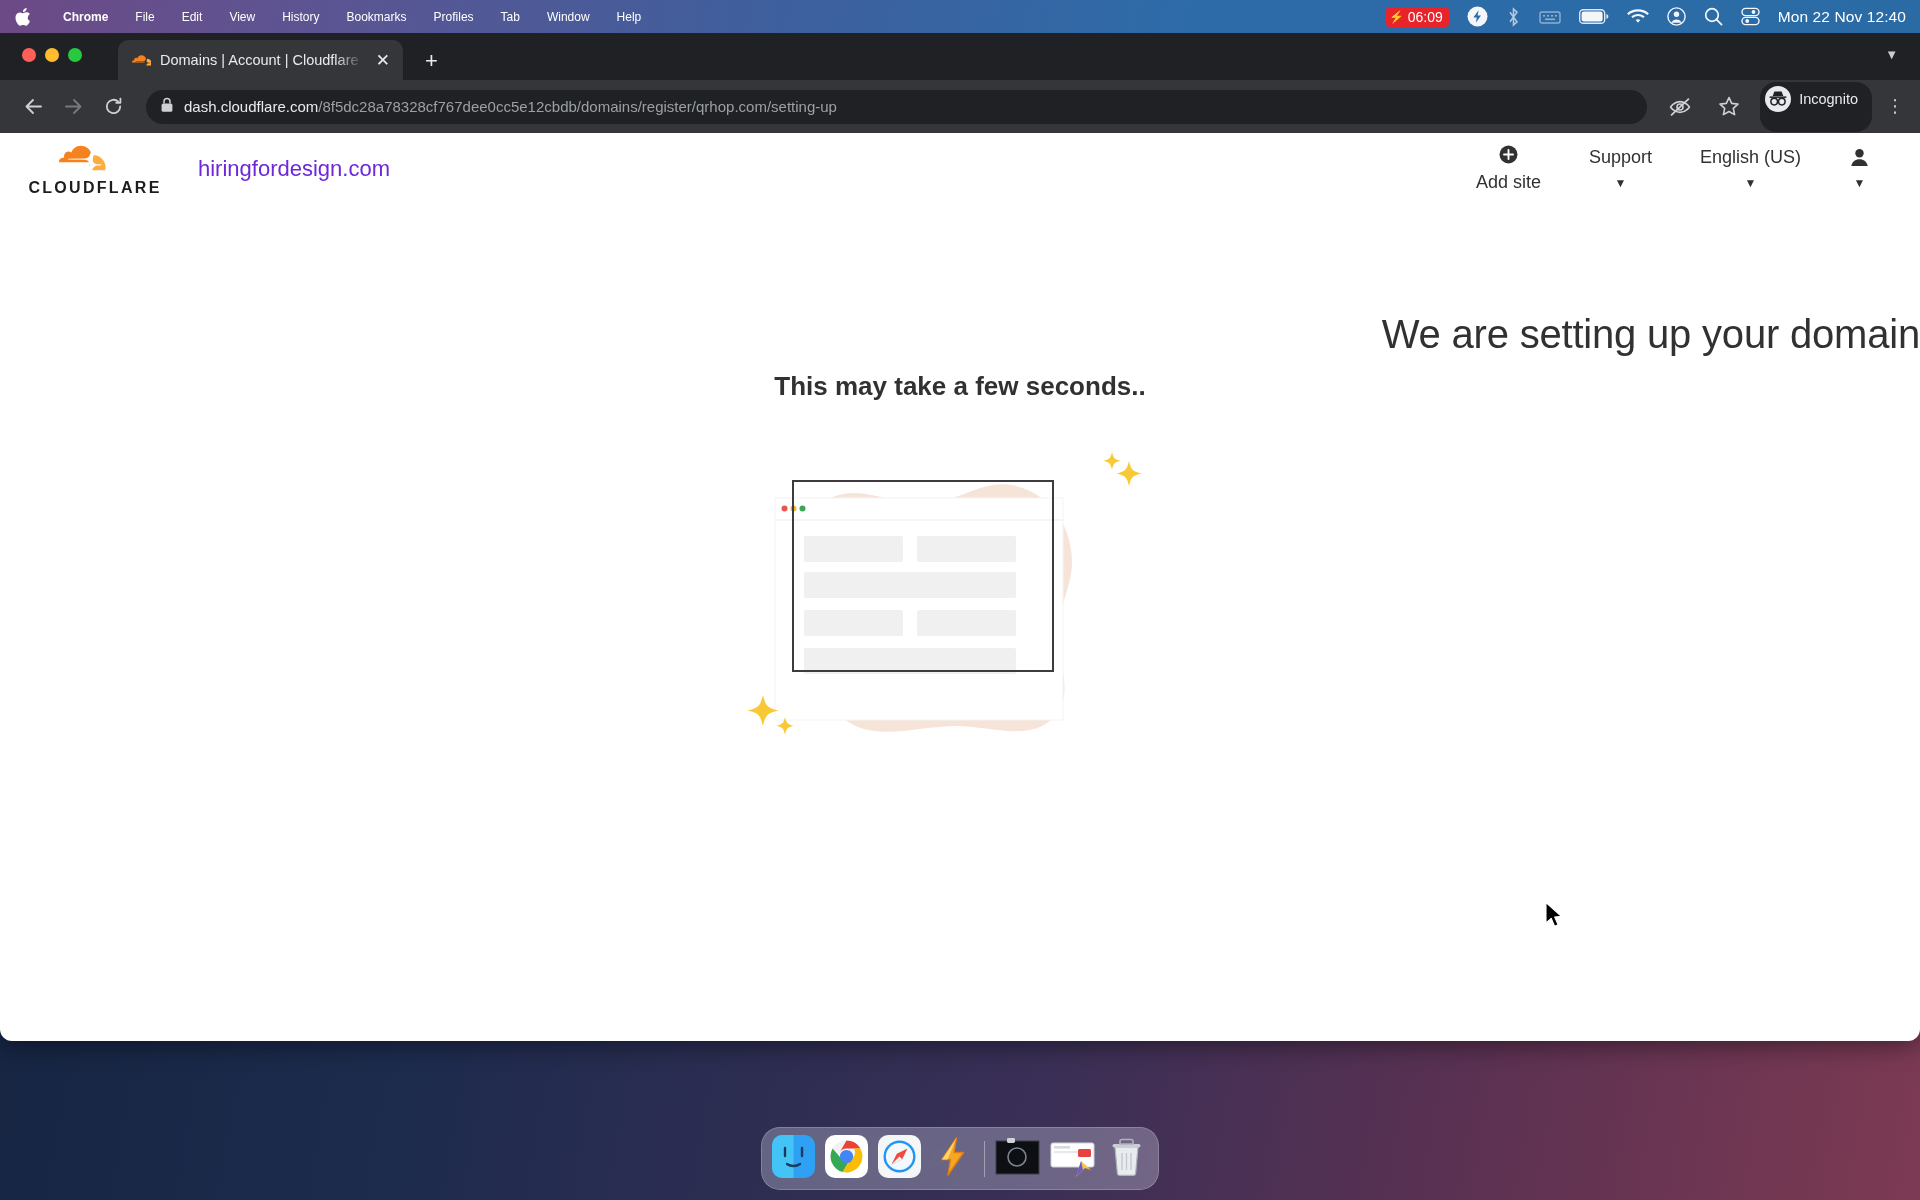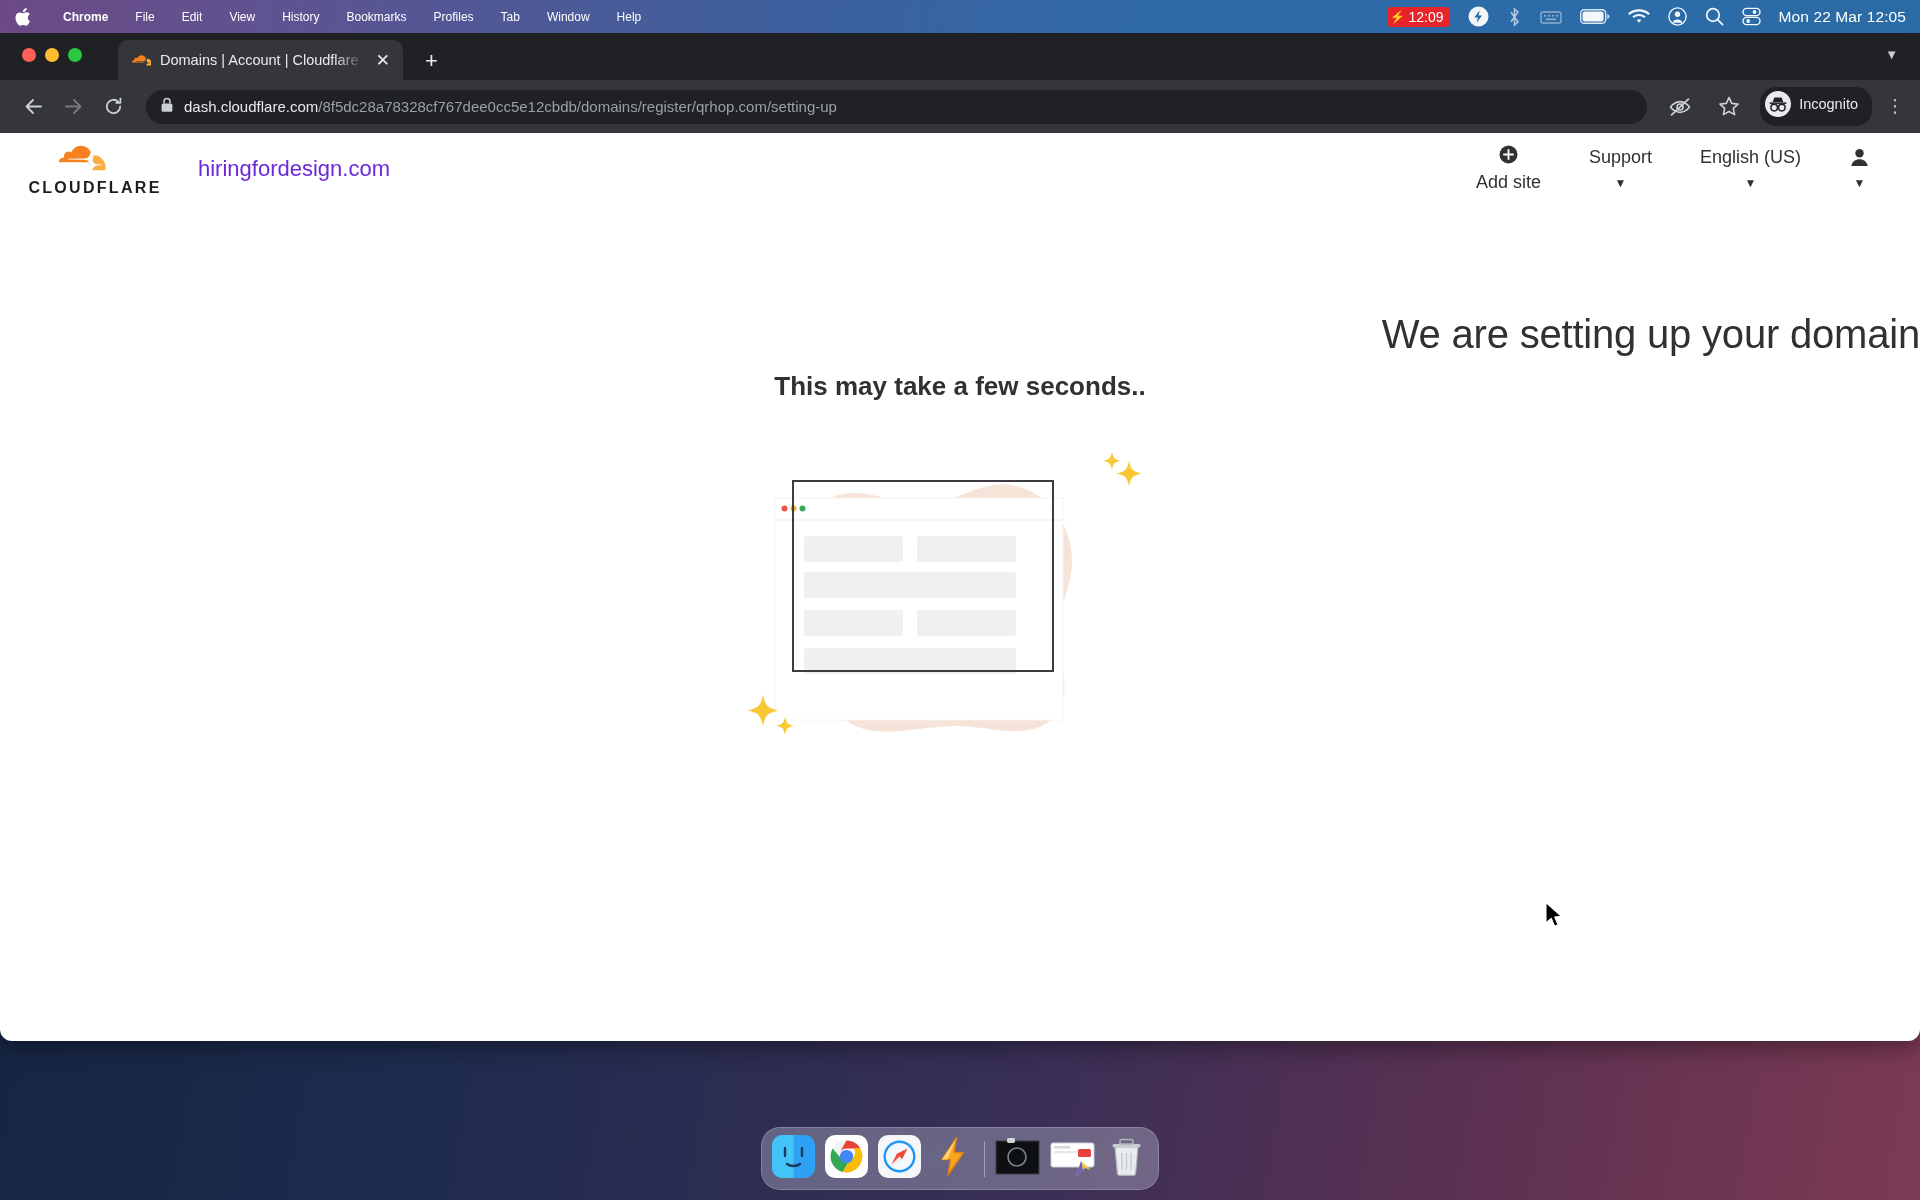--- a/index.html
+++ b/index.html
@@ -77,21 +77,21 @@
     display:flex; align-items:center; padding:0 14px; margin:0 10px;
     gap:10px; min-width:0;
   }
   .lock-icon { flex:none; }
   .url { font-size:15px; white-space:nowrap; overflow:hidden; min-width:0; }
   .url .host { color:#e8eaed; font-weight:500; }
   .url .path { color:#9aa0a6; }
   .tb-right { display:flex; align-items:center; gap:14px; }
   .incognito-pill {
     display:flex; align-items:center; gap:8px; background:#202124;
-    border-radius:16px; padding:4px 14px 9px 5px;
+    border-radius:16px; padding:4px 14px 20px 5px;
   }
   .incog-avatar {
     width:26px; height:26px; border-radius:50%; background:#e8eaed;
     display:flex; align-items:center; justify-content:center; flex:none;
   }
   .incognito-label { color:#e8eaed; font-size:14.5px; }
   .kebab { color:#cdd1d5; font-size:18px; line-height:.6; letter-spacing:0; width:18px; text-align:center; }
 
   
   .page { height:1002px; background:#fff; position:relative; }
@@ -147,21 +147,21 @@
     <span class="mb-item">Bookmarks</span>
     <span class="mb-item">Profiles</span>
     <span class="mb-item">Tab</span>
     <span class="mb-item">Window</span>
     <span class="mb-item">Help</span>
   </div>
 
   <div class="mb-right">
     <span class="timer-badge">
       <span class="bolt">⚡</span>
-      <span>12:09</span>
+      <span>06:09</span>
     </span>
     <span class="mb-icon">
       <svg width="21" height="21" viewBox="0 0 21 21">
           <circle cx="10.5" cy="10.5" r="10" fill="#fff"></circle>
           <path fill="#2d6ba8" d="M11.6 4.2 6.4 11.4h3.4l-1 5.4 5.2-7.2h-3.4z"></path>
         </svg>
     </span>
     <span class="mb-icon">
       <svg width="15" height="20" viewBox="0 0 15 20">
           <path d="M4 5.2 11 14.8 7.5 18V2l3.5 3.2L4 14.8" stroke="#b9cde0" stroke-width="1.6" fill="none"></path>
@@ -209,21 +209,21 @@
         </svg>
     </span>
     <span class="mb-icon">
       <svg width="19" height="19" viewBox="0 0 19 19">
           <rect x="1" y="1.4" width="17" height="7.2" rx="3.6" fill="none" stroke="#fff" stroke-width="1.4"></rect>
           <circle cx="12.5" cy="5" r="1.9" fill="#fff"></circle>
           <rect x="1" y="10.4" width="17" height="7.2" rx="3.6" fill="none" stroke="#fff" stroke-width="1.4"></rect>
           <circle cx="6.2" cy="14" r="1.9" fill="#fff"></circle>
         </svg>
     </span>
-    <span class="mb-clock">Mon 22 Mar  12:05</span>
+    <span class="mb-clock">Mon 22 Nov  12:40</span>
   </div>
 </div>
 
 <div class="chrome-window">
 
   <div class="tabstrip">
     <div class="traffic">
       <span class="tl-red"></span>
       <span class="tl-yellow"></span>
       <span class="tl-green"></span>

